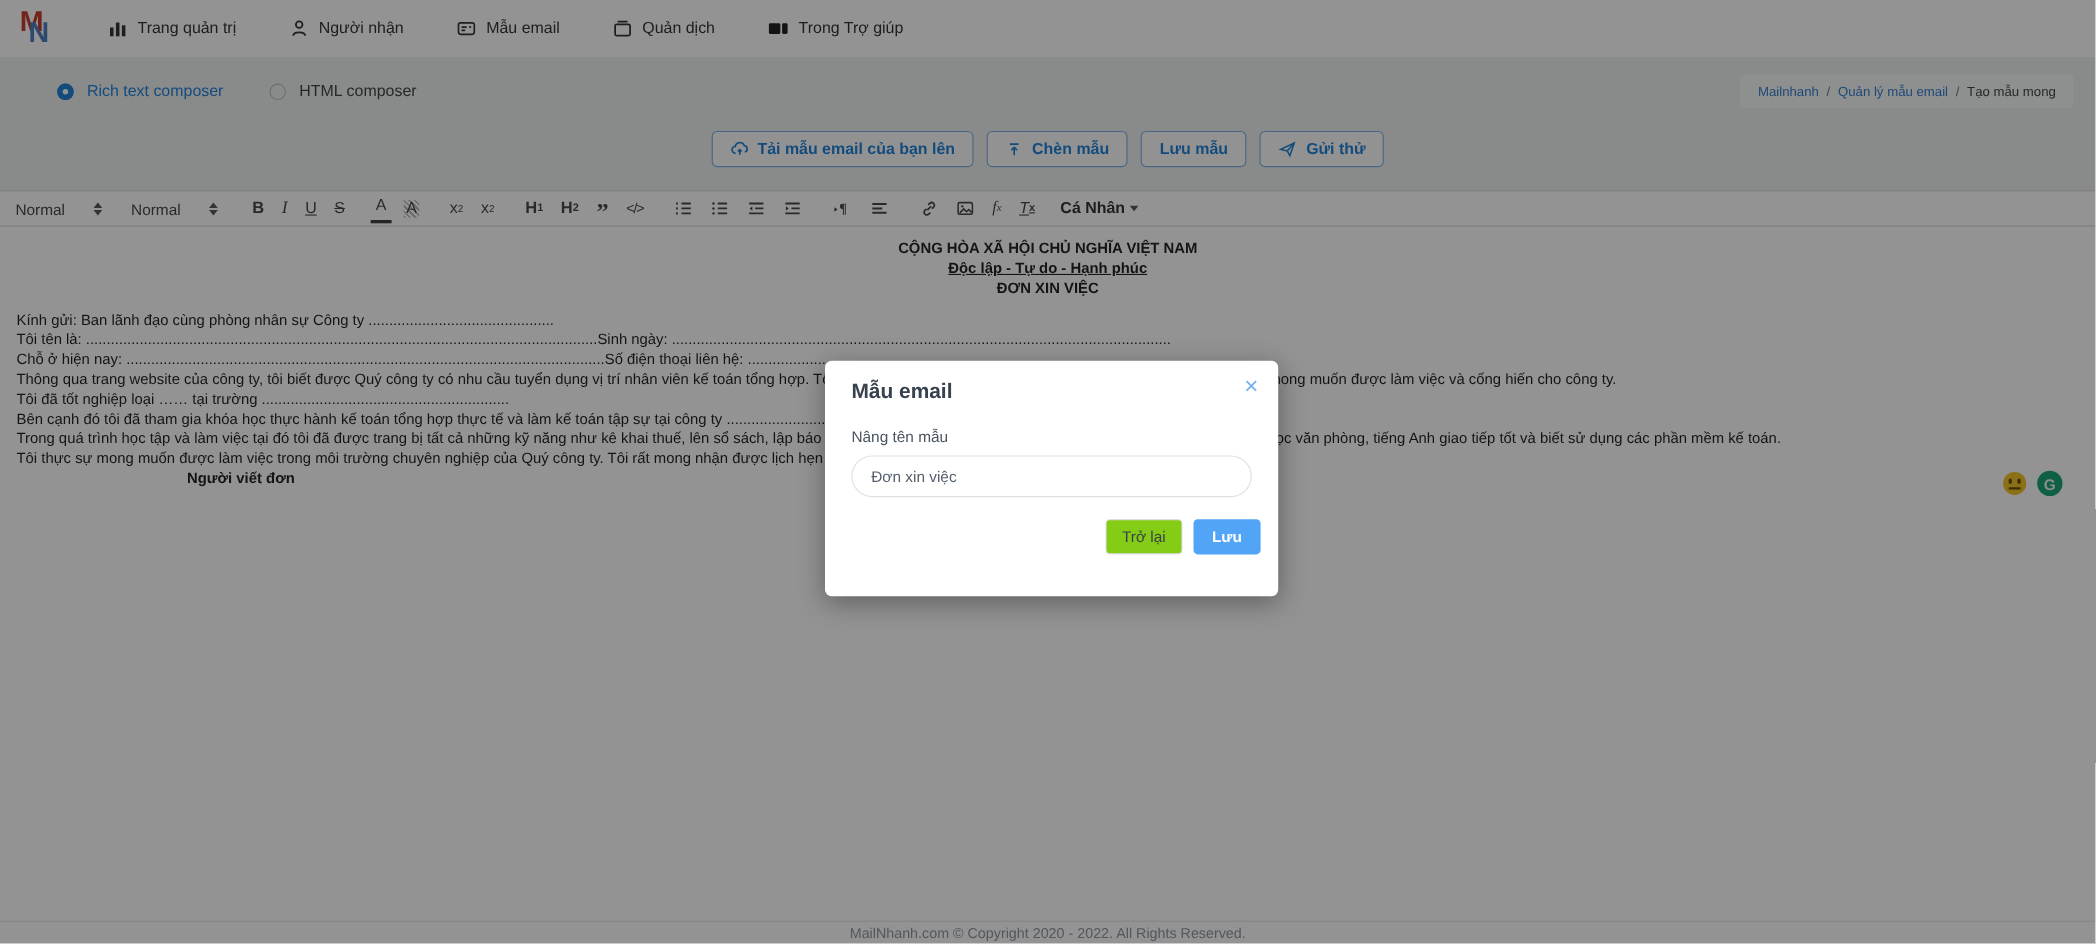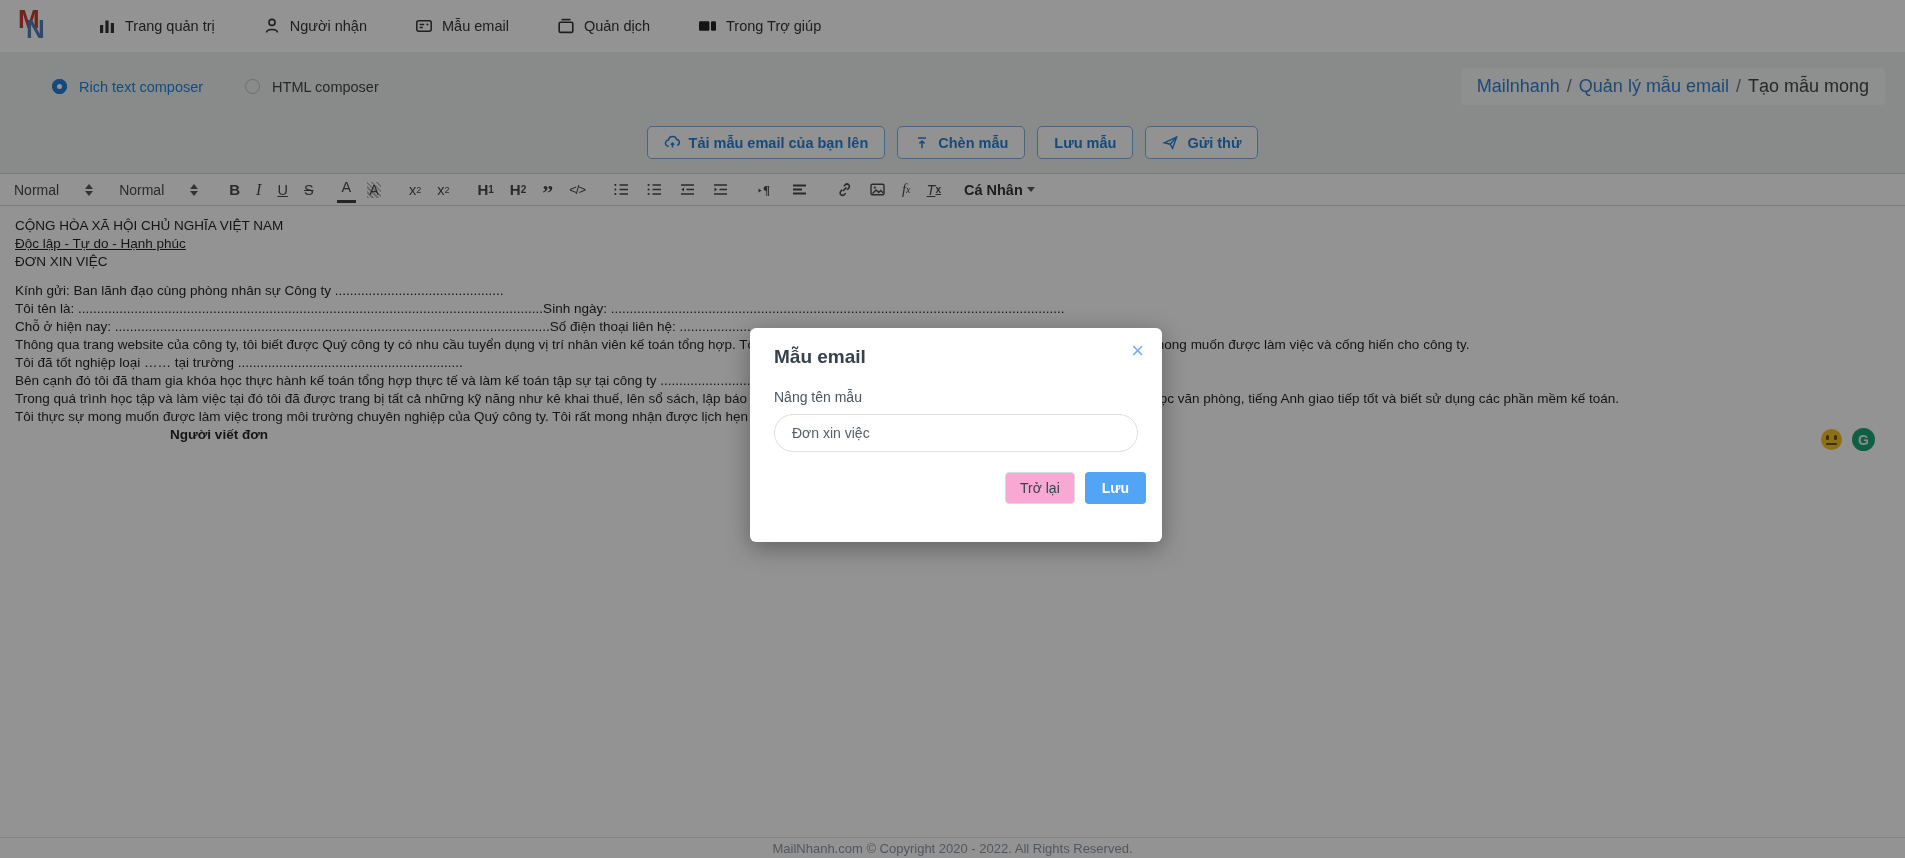--- a/index.html
+++ b/index.html
@@ -26,21 +26,21 @@
   .band { height:121px; background:#eef0f1; padding:16px 20px 0 20px; position:relative; }
   .band-row1 { display:flex; align-items:center; }
   .radios { display:flex; align-items:center; gap:42px; }
   .radio-opt { display:flex; align-items:center; gap:12px; font-size:14.5px; cursor:pointer; }
   .radio-dot { width:15px; height:15px; border-radius:50%; }
   .radio-dot.on { background:#1c7fd6; box-shadow:inset 0 0 0 3.5px #1c7fd6; position:relative; }
   .radio-dot.on:before { content:""; position:absolute; left:5px; top:5px; width:5px; height:5px; background:#fff; border-radius:50%; }
   .radio-dot.off { border:1.5px solid #b9bdc2; background:transparent; }
   .radio-opt.sel { color:#1c7fd6;padding-left:32px; }
   .radio-opt.uns { color:#3c4043; }
-  .breadcrumb { margin-left:auto; background:#f7f8f8; border-radius:4px; padding:8px 16px; font-size:18px; color:#6b7480; display:flex; gap:7px; align-items:center; }
+  .breadcrumb { margin-left:auto; background:#f7f8f8; border-radius:4px; padding:8px 16px; font-size:12px; color:#6b7480; display:flex; gap:7px; align-items:center; }
   .breadcrumb a { color:#2e7cd1; text-decoration:none; cursor:pointer; }
   .crumb-current { color:#3c4043; }
   .band-row2 { display:flex; justify-content:center; gap:12px; margin-top:21px; }
   .act-btn { display:flex; align-items:center; gap:8px; background:rgba(255,255,255,.92); border:1px solid #79aee4; color:#1c7fd6; font-size:14.5px; font-weight:bold; border-radius:5px; padding:0 16px; height:33px; cursor:pointer; }
   .act-btn svg { display:block; }
 
   
   .editor { background:#fff; display:flex; flex-direction:column; height:685px; position:relative; }
   .toolbar { height:33px; border-top:1px solid #d7d7d7; border-bottom:1px solid #d7d7d7; display:flex; align-items:center; padding:0 14px; color:#454545; }
   .tb { display:flex; align-items:center; height:26px; padding:0 5px; cursor:pointer; font-size:14.5px; color:#454545; }
@@ -62,21 +62,21 @@
   .b-quote { font-family:"Liberation Serif",serif; font-weight:bold; font-size:22px; line-height:0.4; padding-top:8px; }
   .b-code { font-size:13px; letter-spacing:-1px; }
   .b-fx { font-style:italic; font-family:"Liberation Serif",serif; }
   .b-fx sub { font-size:10px; }
   .b-clear { font-style:italic; text-decoration:underline; }
   .b-clear sub { font-size:10px; font-weight:bold; font-style:normal; }
   .personalize { display:flex; align-items:center; gap:4px; font-size:14.5px; font-weight:bold; color:#2f2f2f; }
 
   .doc { padding:11px 15px 0 15px; font-size:13.5px; line-height:18px; color:#1d1d1d; flex:1; position:relative; }
   .doc-line { white-space:nowrap; overflow:hidden; }
-  .h-center { text-align:left; font-weight:normal; }
+  .h-center { text-align:center; font-weight:bold; }
   .h-underline { text-decoration:underline; }
   .doc-body { margin-top:11px; }
   .thanks-row { margin-top:4px; }
   .thanks-left { display:inline-block; width:295px; }
   .thanks-right { font-style:italic; }
   .sig-line { padding-left:155px; font-weight:bold; }
   .float-icons { position:absolute; right:30px; top:222px; display:flex; gap:10px; align-items:center; }
   .emoji-face { width:21px; height:21px; border-radius:50%; background:#f3c021; position:relative; }
   .emoji-face:before { content:""; position:absolute; left:5px; top:6px; width:3px; height:5px; background:#6a4b00; border-radius:2px; box-shadow:8px 0 0 #6a4b00; }
   .emoji-face:after { content:""; position:absolute; left:5px; top:14px; width:11px; height:2px; background:#6a4b00; border-radius:1px; }
@@ -85,21 +85,21 @@
   .footer { border-top:1px solid #e4e4e4; height:21px; display:flex; align-items:center; justify-content:center; font-size:13px; color:#8b95a1; background:#fff; }
 
   
   .overlay { position:absolute; inset:0; background:rgba(10,10,10,0.44); z-index:40; }
   .modal { position:absolute; left:750px; top:328px; width:412px; height:214px; background:#fff; border-radius:6px; z-index:50; box-shadow:0 6px 24px rgba(0,0,0,.35); }
   .modal-title { font-size:19px; font-weight:bold; color:#37424e; padding:18px 24px 0 24px; }
   .modal-close { position:absolute; top:12px; right:18px; font-size:22px; color:#74b0f0; cursor:pointer; line-height:1; }
   .modal-label { font-size:14px; color:#4a5562; margin:21px 24px 9px 24px; }
   .modal-input { display:block; margin:0 24px; width:364px; height:38px; border:1px solid #dcdfe3; border-radius:19px; padding:0 17px; font-size:14px; color:#55606c; outline:none; font-family:"Liberation Sans",sans-serif; }
   .modal-footer { display:flex; justify-content:flex-end; gap:10px; padding:20px 16px 0 0; }
-  .btn-back { background:#f9a8d4; border:1px solid #d8dbdf; border-radius:4px; padding:7px 14px; font-size:14px; color:#37424e; cursor:pointer; font-family:"Liberation Sans",sans-serif; }
+  .btn-back { background:#84cc16; border:1px solid #d8dbdf; border-radius:4px; padding:7px 14px; font-size:14px; color:#37424e; cursor:pointer; font-family:"Liberation Sans",sans-serif; }
   .btn-save { background:#51a4f6; border:none; border-radius:4px; padding:7px 17px; font-size:14px; font-weight:bold; color:#fff; cursor:pointer; font-family:"Liberation Sans",sans-serif; }
 </style>
 </head>
 <body>
 
 <div class="screen">
 
   <div class="topbar">
     <div class="logo">
       <span class="m">M</span>

